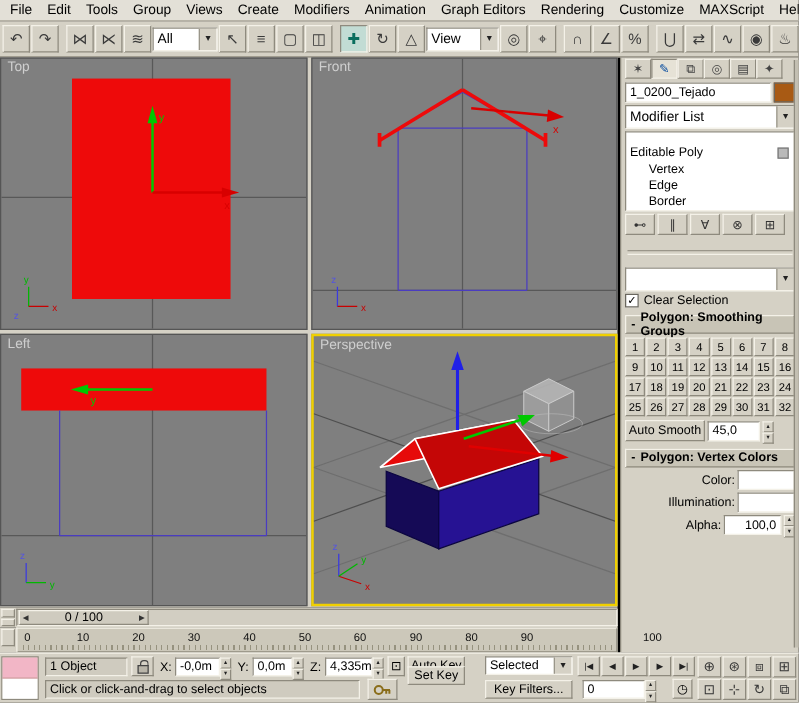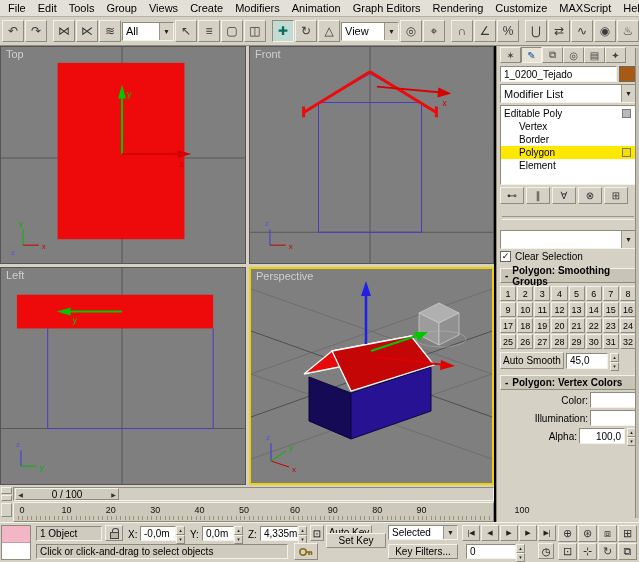--- a/index.html
+++ b/index.html
@@ -34,21 +34,21 @@
 .cmdpanel{position:absolute;top:46px;left:496px;width:143px;height:476px;background:#d5d1c5;border-left:1px solid #8e8a7e;padding:1px 3px 0 3px}
 .cp-scroll{position:absolute;top:2px;right:0;width:4px;height:470px;background:#c3bfb2;border-left:1px solid #8e8a7e}
 .cmd-tabs{display:flex;height:17px;margin-bottom:2px}
 .cmdtab{width:21px;height:16px;display:flex;align-items:center;justify-content:center;font-size:10px;color:#444;background:#d5d1c5;border:1px solid;border-color:#f4f1e8 #8e8a7e #8e8a7e #f4f1e8}
 .cmdtab.active{border-color:#8e8a7e #f4f1e8 #f4f1e8 #8e8a7e;background:#e6e2d6;color:#0a4ea0}
 .cp-row{display:flex;align-items:center;gap:2px;margin:2px 0}
 .cp-field{background:#fff;border:1px solid;border-color:#8e8a7e #f4f1e8 #f4f1e8 #8e8a7e;height:16px;display:flex;align-items:center;padding:0 3px;font-size:10px;overflow:hidden}
 .name-field{flex:1}
 .color-swatch{width:17px;height:16px;background:#a85a14;border:1px solid #6a675e;flex:none}
 .cp-dd{flex:1}
-.stacklist{background:#fff;border:1px solid;border-color:#8e8a7e #f4f1e8 #f4f1e8 #8e8a7e;height:80px;margin:2px 0;padding:1px 0;overflow:hidden}
+.stacklist{background:#fff;border:1px solid;border-color:#8e8a7e #f4f1e8 #f4f1e8 #8e8a7e;height:64px;margin:2px 0;padding:10px 0;overflow:hidden}
 .stackrow{display:flex;align-items:center;height:13px;font-size:10px;padding:0 3px}
 .stackrow.lvl1{padding-left:18px}
 .stackrow.sel{background:#ffe800}
 .stacklabel{flex:1;white-space:nowrap}
 .badge{width:9px;height:9px;border:1px solid #7a7a7a;flex:none;margin-right:1px}
 .badge.gray{background:#b9b9b9}
 .badge.yellow{background:#f2e000}
 .stackbtns{display:flex;gap:2px;margin:2px 0;justify-content:flex-start}
 .sbtn{width:24px;height:17px;display:flex;align-items:center;justify-content:center;font-size:10px;color:#333;background:#d5d1c5;border:1px solid;border-color:#f4f1e8 #8e8a7e #8e8a7e #f4f1e8}
 .cp-div{height:22px;position:relative}
@@ -310,20 +310,23 @@
       </div>
     </div>
 
     <div class="stacklist" id="stacklist">
         <div class="stackrow">
           <span class="stacklabel">Editable Poly</span>
           <span class="badge gray"></span>
         </div>
         <div class="stackrow lvl1">
           <span class="stacklabel">Vertex</span>
+        </div>
+        <div class="stackrow lvl1">
+          <span class="stacklabel">Edge</span>
         </div>
         <div class="stackrow lvl1">
           <span class="stacklabel">Border</span>
         </div>
         <div class="stackrow sel lvl1">
           <span class="stacklabel">Polygon</span>
           <span class="badge yellow"></span>
         </div>
         <div class="stackrow lvl1">
           <span class="stacklabel">Element</span>
@@ -450,21 +453,21 @@
       <div class="mini-btn"></div>
     </div>
     <div class="ruler-strip" id="ruler-nums">
       <div class="ruler-ticks"></div>
     <span class="rnum" style="left: 8px;">0</span>
         <span class="rnum" style="left: 52.4px;">10</span>
         <span class="rnum" style="left: 96.8px;">20</span>
         <span class="rnum" style="left: 141.2px;">30</span>
         <span class="rnum" style="left: 185.6px;">40</span>
         <span class="rnum" style="left: 230px;">50</span>
-        <span class="rnum" style="left: 281px;">60</span>
+        <span class="rnum" style="left: 274px;">60</span>
         <span class="rnum" style="left: 318.8px;">90</span>
         <span class="rnum" style="left: 363.2px;">80</span>
         <span class="rnum" style="left: 407.6px;">90</span>
         <span class="rnum" style="left: 472px; margin-left: 36px;">100</span>
       </div>
   </div>
 
   <div class="statusbar">
     <div class="mlistener">
       <div class="ml-top"></div>
@@ -528,21 +531,21 @@
       <span>Click or click-and-drag to select objects</span>
     </div>
     <div class="sb sbtn2" style="left:294px;top:20px;width:24px;height:17px">
       <svg width="16" height="14" viewBox="0 0 16 14">
         <circle cx="5" cy="7" r="3.2" fill="none" stroke="#8a6d1a" stroke-width="1.6"></circle>
         <line x1="8" y1="7" x2="14" y2="7" stroke="#8a6d1a" stroke-width="1.6"></line>
         <line x1="11" y1="7" x2="11" y2="10" stroke="#8a6d1a" stroke-width="1.6"></line>
         <line x1="13.5" y1="7" x2="13.5" y2="10" stroke="#8a6d1a" stroke-width="1.6"></line>
       </svg>
     </div>
-    <div class="sb sbtn2" style="left:326px;top:10px;width:60px;height:15px">
+    <div class="sb sbtn2" style="left:326px;top:10px;width:46px;height:15px">
       <span>Set Key</span>
     </div>
     <div class="sb sbtn2" style="left:388px;top:21px;width:70px;height:15px">
       <span>Key Filters...</span>
     </div>
     <div class="sb wfield" style="left:466px;top:21px;width:50px;height:15px">
       <span>0</span>
     </div>
     <div class="sb spin" style="left:516px;top:21px;height:15px">
       <span>▴</span>

